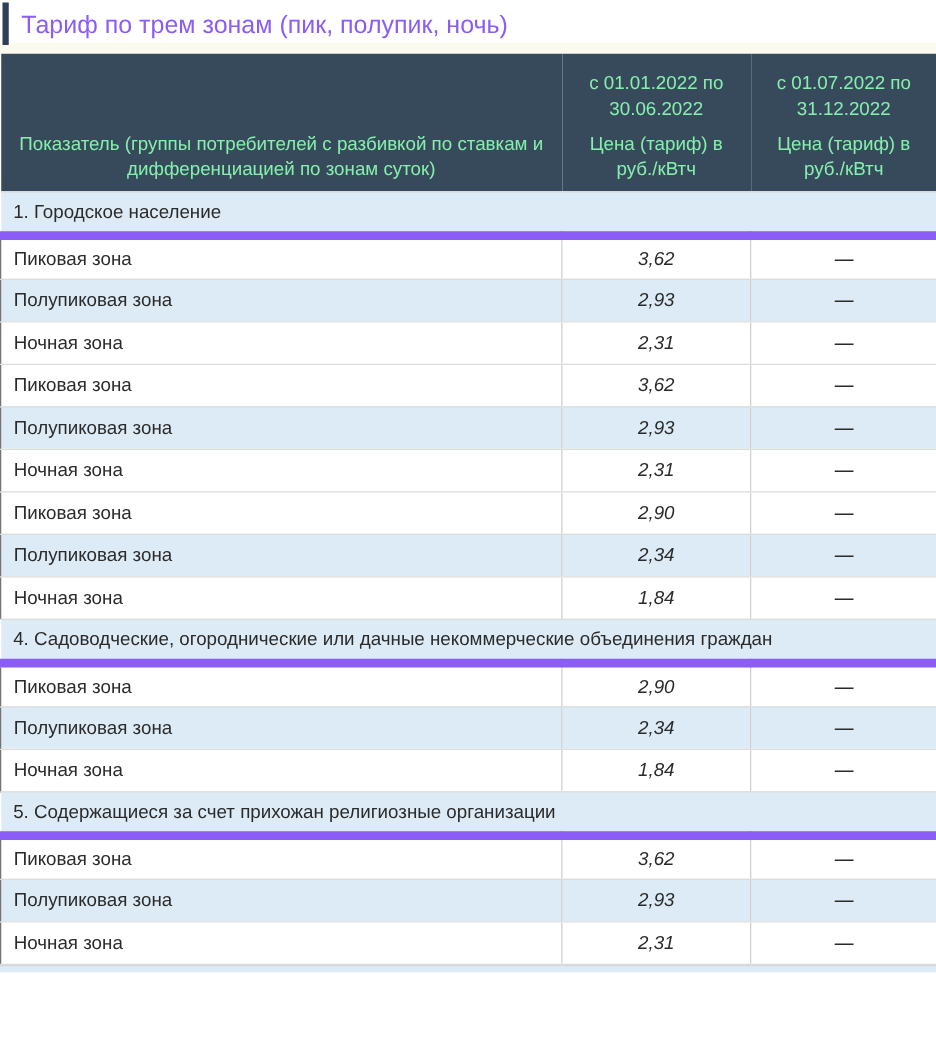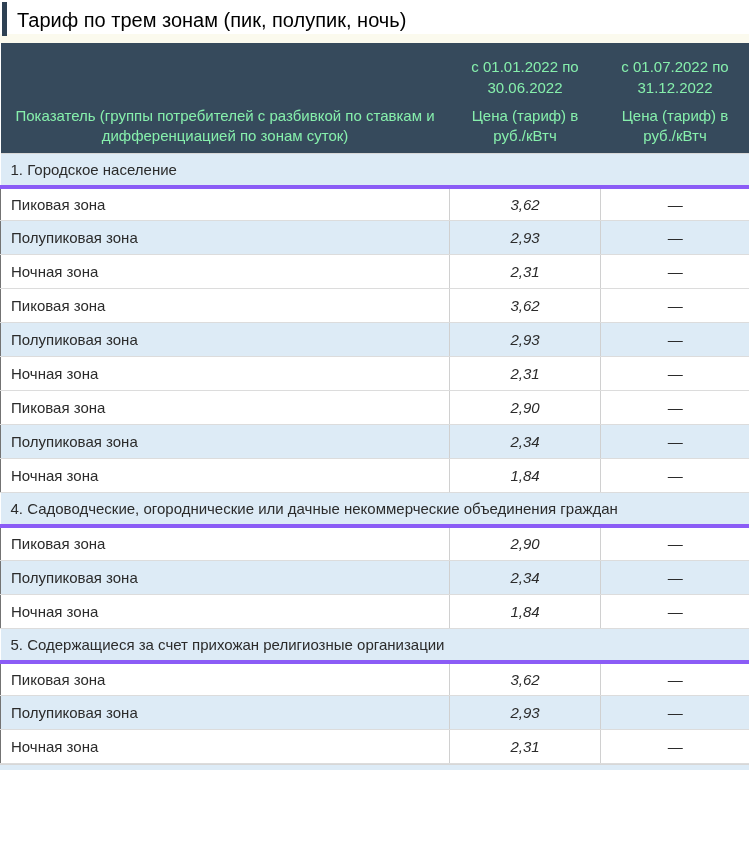--- a/index.html
+++ b/index.html
@@ -21,21 +21,21 @@
   .accent-bar {
     position: absolute;
     left: 2px; top: 2px;
     width: 5px; height: 34px;
     background: #2e4154;
   }
   .page-title {
     margin: 0;
     font-size: 20px;
     font-weight: 400;
-    color: #000000;
+    color: #8b5cf6;
     line-height: 1.3;
   }
   .title-divider {
     height: 9px;
     background: #fbfaee;
   }
 
   
   table.tariff {
     width: 749px;
@@ -60,21 +60,21 @@
   thead tr.hdr-bottom th { height: 53px; vertical-align: middle; padding-bottom: 0; }
 
   tbody td {
     padding: 7px 10px;
     height: 34px;
     vertical-align: middle;
   }
   tr.section-row td {
     background: #ddebf6;
     border-top: 1px solid #d7d7d7;
-    border-bottom: 4px solid #8b5cf6;
+    border-bottom: 7px solid #8b5cf6;
     height: 33px;
     margin-top: 32px;
   }
   tr.data-row td {
     background: #ffffff;
     border-bottom: 1px solid #dcdcdc;
   }
   tr.data-row td:first-child { border-left: 1px solid #737373; }
   tr.data-row td + td { border-left: 1px solid #d0d0d0; }
   tr.data-row.alt td { background: #ddebf6; }

